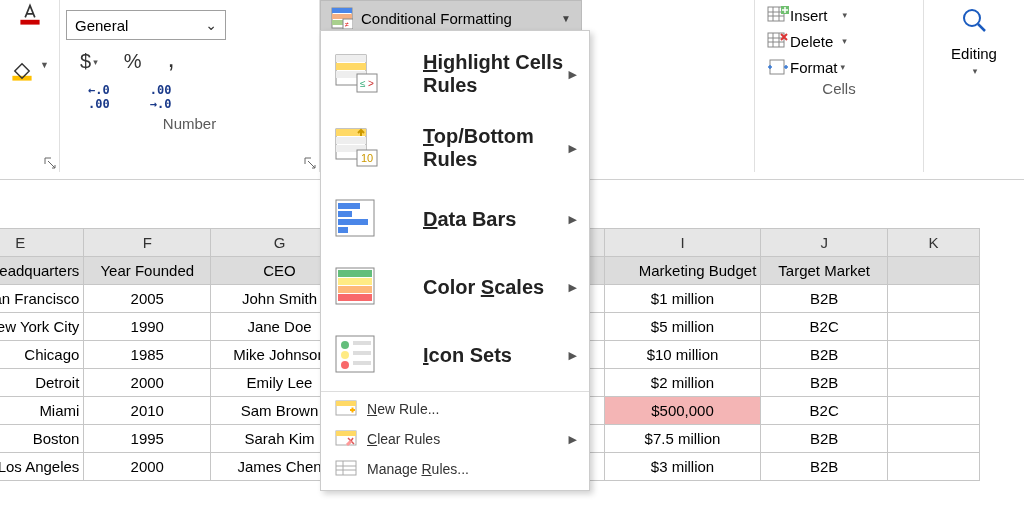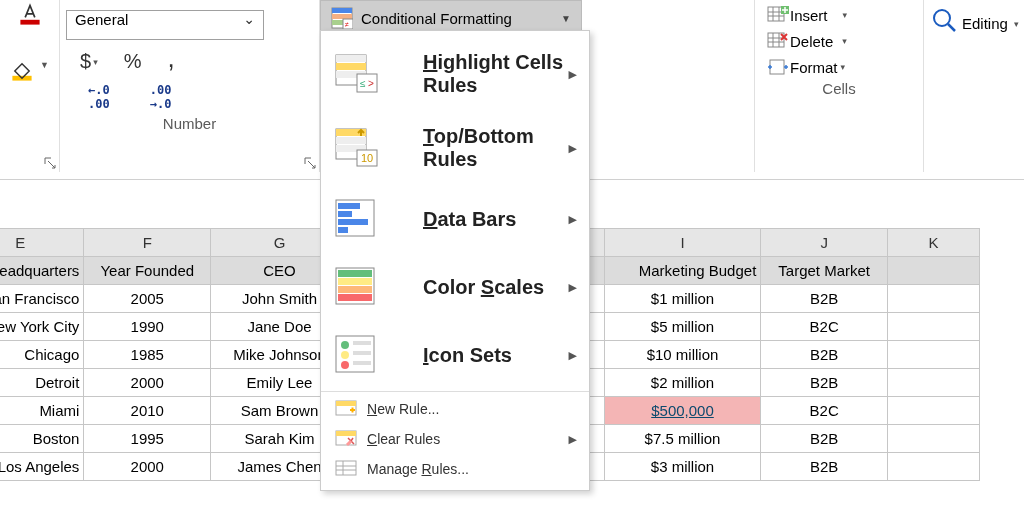--- a/index.html
+++ b/index.html
@@ -58,22 +58,22 @@
   width: 24px; height: 22px; display:flex; align-items:center; justify-content:center;
   cursor: pointer;
 }
 .stub-row { display:flex; gap:4px; }
 .dd-arrow { font-size: 9px; color:#555; margin-left: 2px;}
 
 
 .g-number { width: 260px; align-items: stretch; }
 .number-body { display:flex; flex-direction:column; gap:10px; padding-top:6px; }
 .num-format-box {
-  width: 198px; height: 30px; border: 1px solid #a0a0a0;
-  display:flex; justify-content:space-between; padding: 0 8px;
+  width: 160px; height: 30px; border: 1px solid #a0a0a0;
+  display:flex; align-items:center; justify-content:space-between; padding: 0 8px;
   font-size: 15px; background:#fff; cursor:pointer;
 }
 .num-format-box .chev { font-size:14px; color:#333; }
 .num-icons-row { display:flex; gap: 26px; padding-left: 14px; font-size: 20px; color:#333; }
 .num-icons-row .ico { display:flex; align-items:center; cursor:pointer; }
 .num-dec-row { display:flex; gap:40px; padding-left:22px; }
 .dec-ico { cursor:pointer; color:#1a3a8a; font-size:12px; font-family: monospace; font-weight:bold;}
 
 
 .g-styles { width: 262px; padding:0; border-right:none;}
@@ -114,21 +114,21 @@
 .cf-small-item .sub-arrow { position:absolute; right:12px; color:#555; font-size:11px;}
 
 
 .g-cells { width: 170px; border-left:1px solid #e0e0e0;}
 .cells-body { display:flex; flex-direction: column; gap:8px; padding-top:2px; padding-left:6px;}
 .cells-item { display:flex; align-items:center; gap:1px; font-size:15px; cursor:pointer;}
 .cells-item .ci-ic { width:22px; height:18px; }
 
 
 .g-editing { width:100px; border-right:none; }
-.editing-body { display:flex; flex-direction:row; align-items:center; gap:4px; padding-top:2px;}
+.editing-body { display:flex; flex-direction:column; align-items:center; gap:4px; padding-top:2px;}
 .search-ic { font-size:26px; color:#1a5bbf; cursor:pointer; }
 .editing-lbl { font-size:15px; cursor:pointer; }
 
 
 .g-gap { flex:1; border:none; }
 
 
 .sheet-wrap {
   height: 335px; overflow:hidden; background:#fff;
   position:relative;
@@ -147,21 +147,21 @@
   overflow:hidden;
 }
 .sheet thead th {
   background:#e6e6e6; font-weight:normal;
   color:#333;
 }
 .sheet tbody tr:first-child td { background:#dcdcdc; font-weight:normal; }
 .col-E{width:130px;} .col-F{width:130px;} .col-G{width:142px;}
 .col-H{width:280px;} .col-I{width:160px;} .col-J{width:130px;}
 .col-K{width:100px;}
-.hl-cell { background:#f4b5b5; color:#0c4a6e;text-decoration:underline; }
+.hl-cell { background:#f4b5b5; color:#000000; }
 
 .uk { text-decoration: underline; }
 </style>
 </head>
 <body>
 
 <div class="ribbon">
 
   <div class="ribbon-group g1">
     <div class="group-body">

